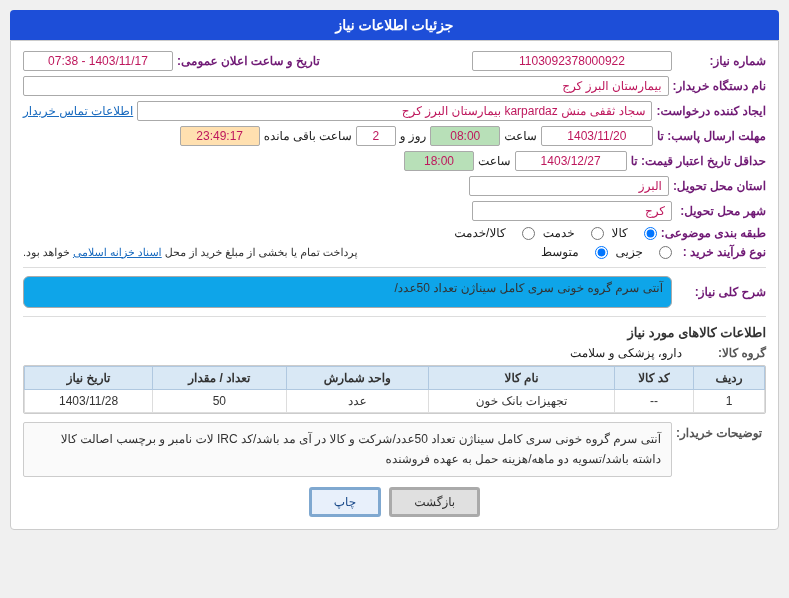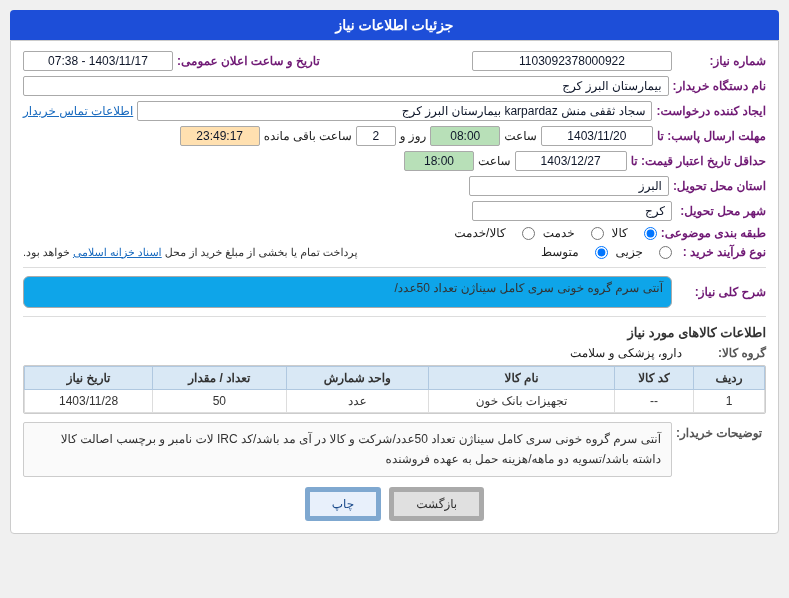--- a/index.html
+++ b/index.html
@@ -46,21 +46,21 @@
       min-width: 90px;
       text-align: right;
     }
     .input-field {
       border: 1px solid #aaa;
       background: #fff;
       padding: 2px 6px;
       font-family: Tahoma, Arial, sans-serif;
       font-size: 12px;
       direction: rtl;
-      color: #0f172a;
+      color: #be185d;
       border-radius: 2px;
     }
     .input-wide { width: 200px; }
     .input-med { width: 150px; }
     .input-sm { width: 112px; }
     .input-xsm { width: 70px; }
     .link-blue {
       color: #1a6bbf;
       text-decoration: underline;
       cursor: pointer;
@@ -138,21 +138,21 @@
       justify-content: center;
       gap: 8px;
       margin-top: 10px;
     }
     .btn {
       padding: 5px 22px;
       font-family: Tahoma, Arial, sans-serif;
       font-size: 12px;
       border-radius: 3px;
       cursor: pointer;
-      border: 5px solid #4c1d95;
+      border: 3px solid #4c1d95;
     }
     .btn-back {
       background: #e0e0e0;
       border-color: #aaa;
       color: #333;
     }
     .btn-print {
       background: #e8f0fb;
       border-color: #7fa8d0;
       color: #1a4a8a;

